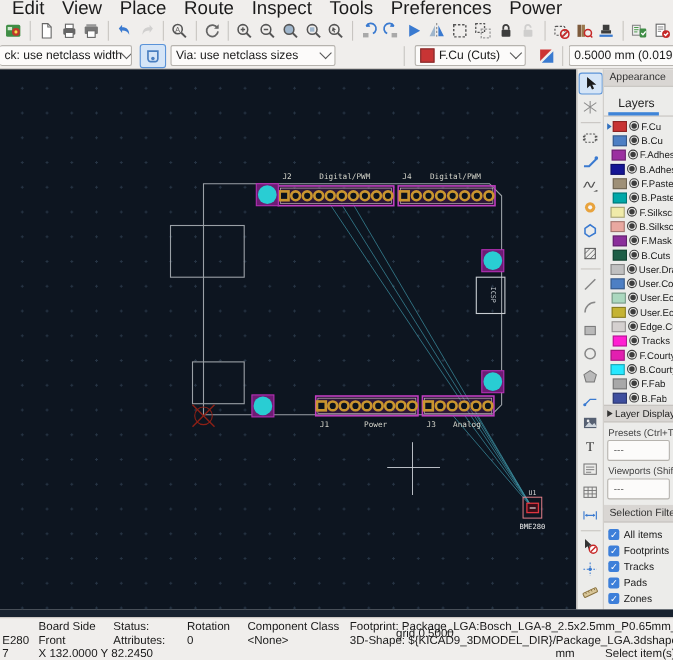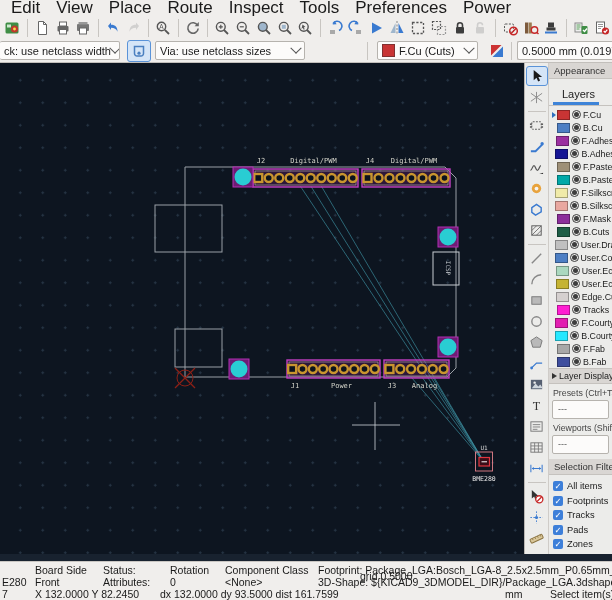--- a/index.html
+++ b/index.html
@@ -699,21 +699,20 @@
   <div class="statusbar">
     <span class="sb" style="left:2px;top:14px">E280</span>
     <span class="sb" style="left:2px;top:26px">7</span>
     <span class="sb" style="left:35px;top:2px">Board Side</span>
     <span class="sb" style="left:35px;top:14px">Front</span>
     <span class="sb" style="left:35px;top:26px">X 132.0000 Y 82.2450</span>
     <span class="sb" style="left:103px;top:2px">Status:</span>
     <span class="sb" style="left:103px;top:14px">Attributes:</span>
     <span class="sb" style="left:170px;top:2px">Rotation</span>
     <span class="sb" style="left:170px;top:14px">0</span>
-    <span class="sb" style="left:160px;top:26px">dx 132.0000 dy 93.5000 dist 161.7599</span>
     <span class="sb" style="left:225px;top:2px">Component Class</span>
     <span class="sb" style="left:225px;top:14px">&lt;None&gt;</span>
     <span class="sb" style="left:318px;top:2px">Footprint: Package_LGA:Bosch_LGA-8_2.5x2.5mm_P0.65mm_Clockwise</span>
     <span class="sb" style="left:318px;top:14px">3D-Shape: ${KICAD9_3DMODEL_DIR}/Package_LGA.3dshapes/Bosch_LG</span>
     <span class="sb" style="left:360px;top:8px">grid 0.5000</span>
     <span class="sb" style="left:505px;top:26px">mm</span>
     <span class="sb" style="left:550px;top:26px">Select item(s)</span>
   </div>
 </div>
 

